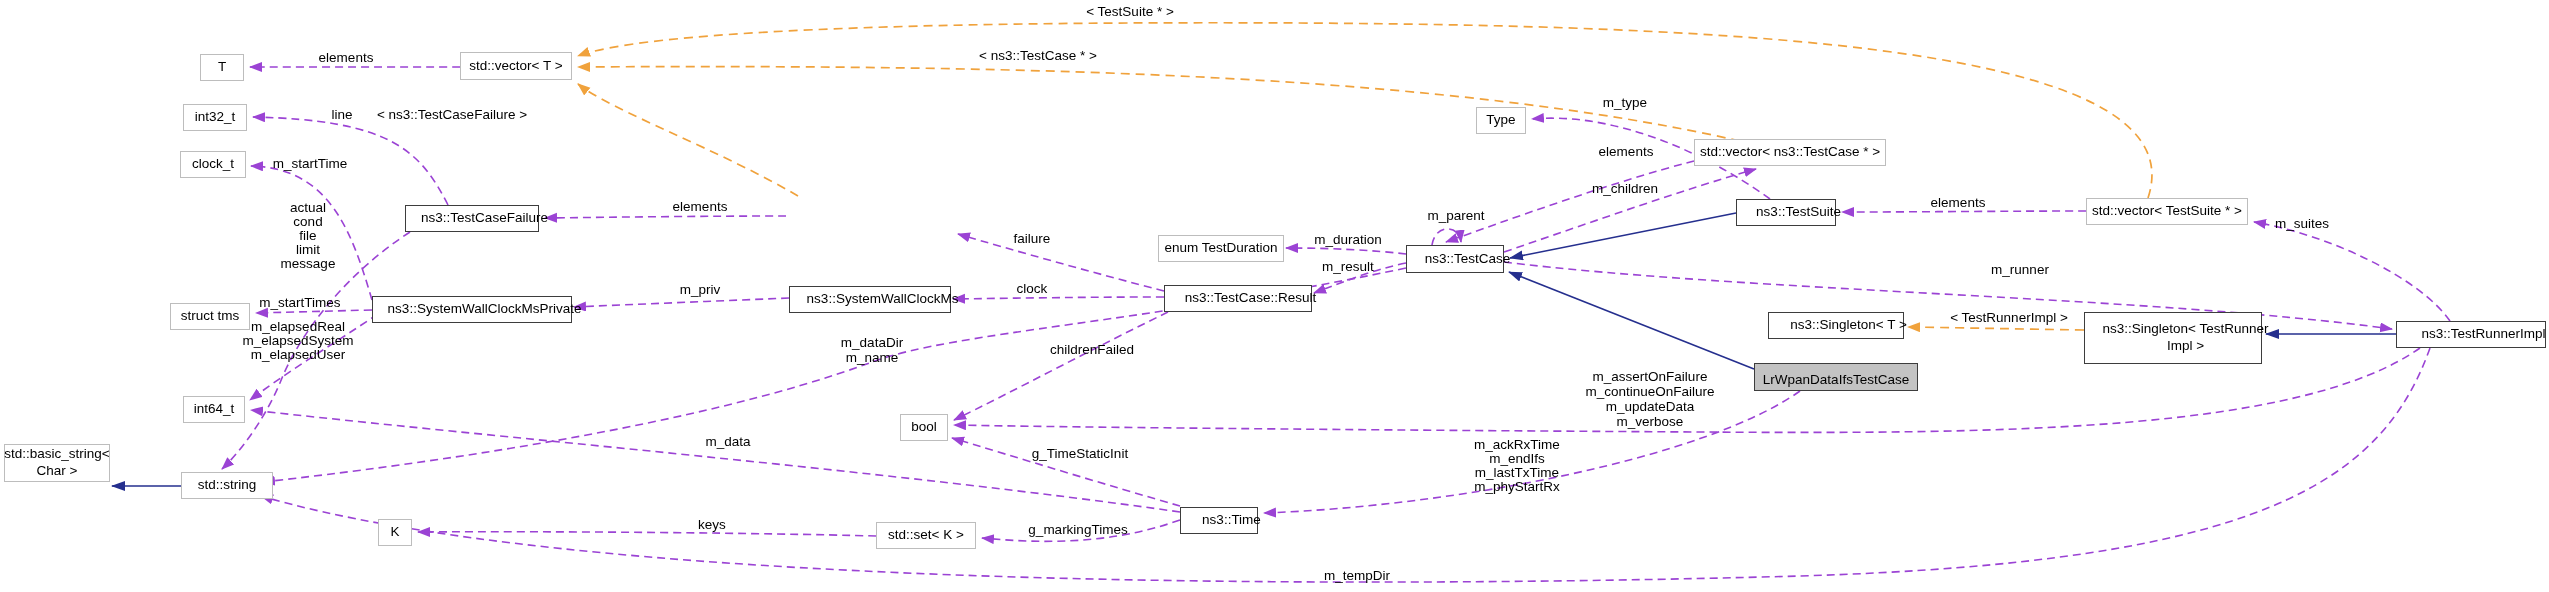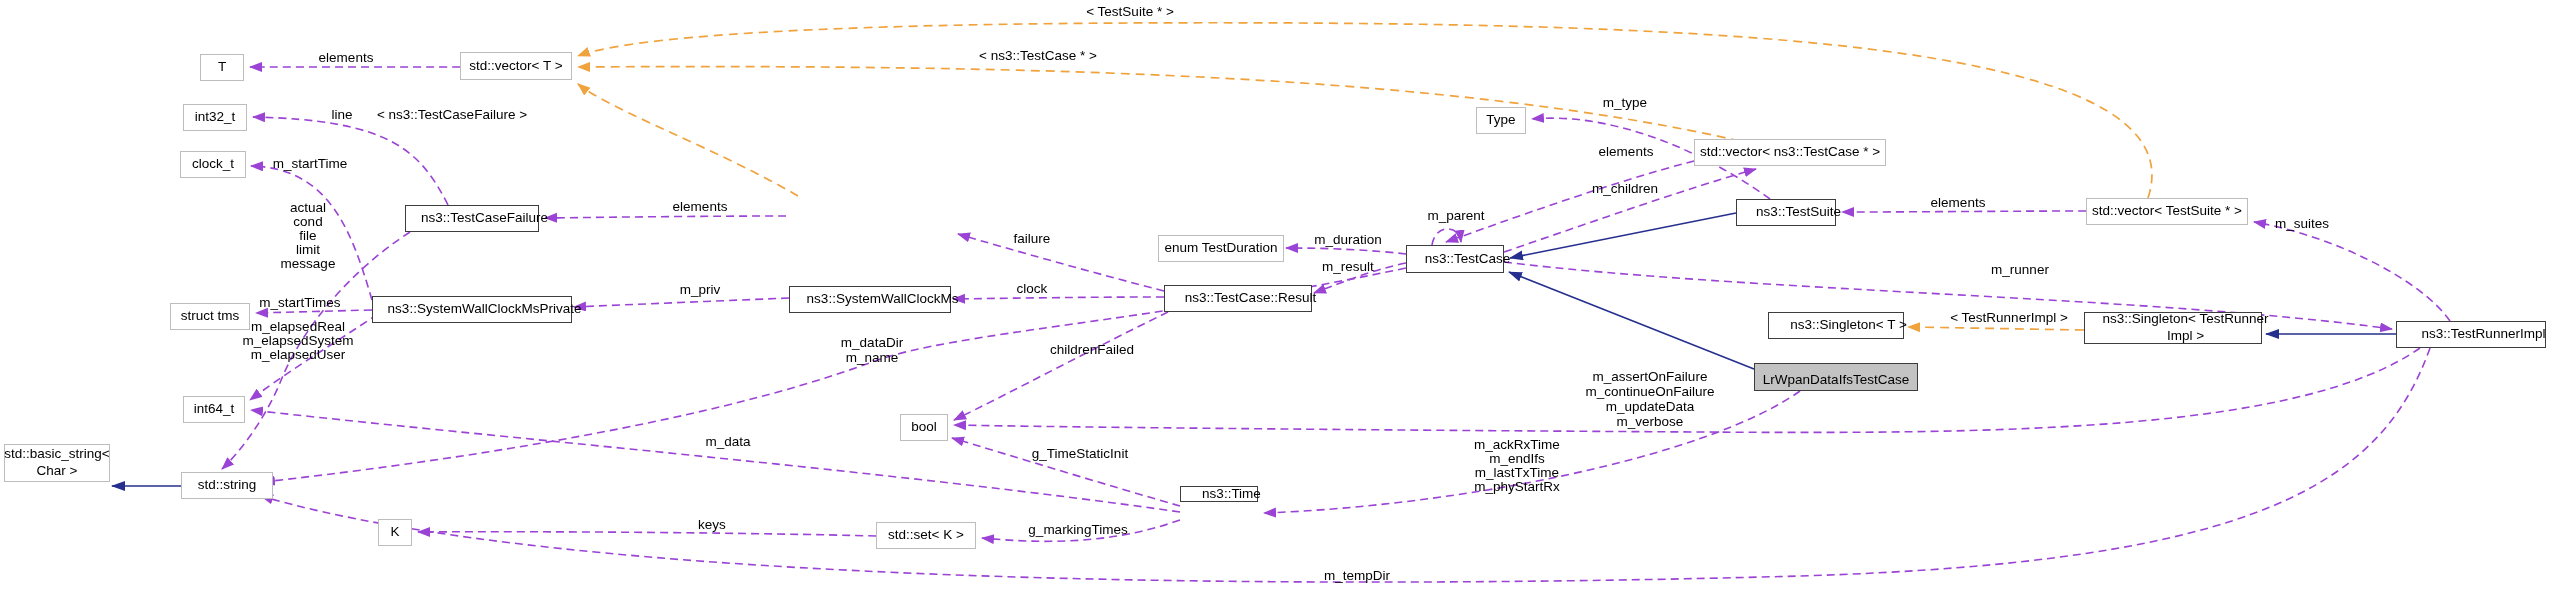--- a/index.html
+++ b/index.html
@@ -174,21 +174,21 @@
     </div>
 <div class="node" style="left:876px;top:522px;width:100px;height:27px">
       <span>std::set&lt; K &gt;</span>
     </div>
 <div class="node doc" style="left:789px;top:286px;width:162px;height:27px">
       <span>ns3::SystemWallClockMs</span>
     </div>
 <div class="node" style="left:900px;top:414px;width:48px;height:27px">
       <span>bool</span>
     </div>
-<div class="node doc" style="left:1180px;top:486px;width:78px;height:16px">
+<div class="node doc" style="left:1180px;top:507px;width:78px;height:27px">
       <span>ns3::Time</span>
     </div>
 <div class="node" style="left:1158px;top:235px;width:126px;height:27px">
       <span>enum TestDuration</span>
     </div>
 <div class="node doc" style="left:1164px;top:285px;width:148px;height:27px">
       <span>ns3::TestCase::Result</span>
     </div>
 <div class="node doc" style="left:1406px;top:245px;width:98px;height:28px">
       <span>ns3::TestCase</span>
@@ -204,21 +204,21 @@
     </div>
 <div class="node" style="left:2086px;top:198px;width:162px;height:27px">
       <span>std::vector&lt; TestSuite * &gt;</span>
     </div>
 <div class="node doc" style="left:1768px;top:312px;width:136px;height:27px">
       <span>ns3::Singleton&lt; T &gt;</span>
     </div>
 <div class="node hl" style="left:1754px;top:363px;width:164px;height:28px">
       <span>LrWpanDataIfsTestCase</span>
     </div>
-<div class="node doc" style="left:2084px;top:312px;width:178px;height:32px">
+<div class="node doc" style="left:2084px;top:312px;width:178px;height:52px">
       <span>ns3::Singleton&lt; TestRunner</span>
       <span>Impl &gt;</span>
     </div>
 <div class="node doc" style="left:2396px;top:321px;width:150px;height:27px">
       <span>ns3::TestRunnerImpl</span>
     </div>
 
 </div>
 
 </body></html>

